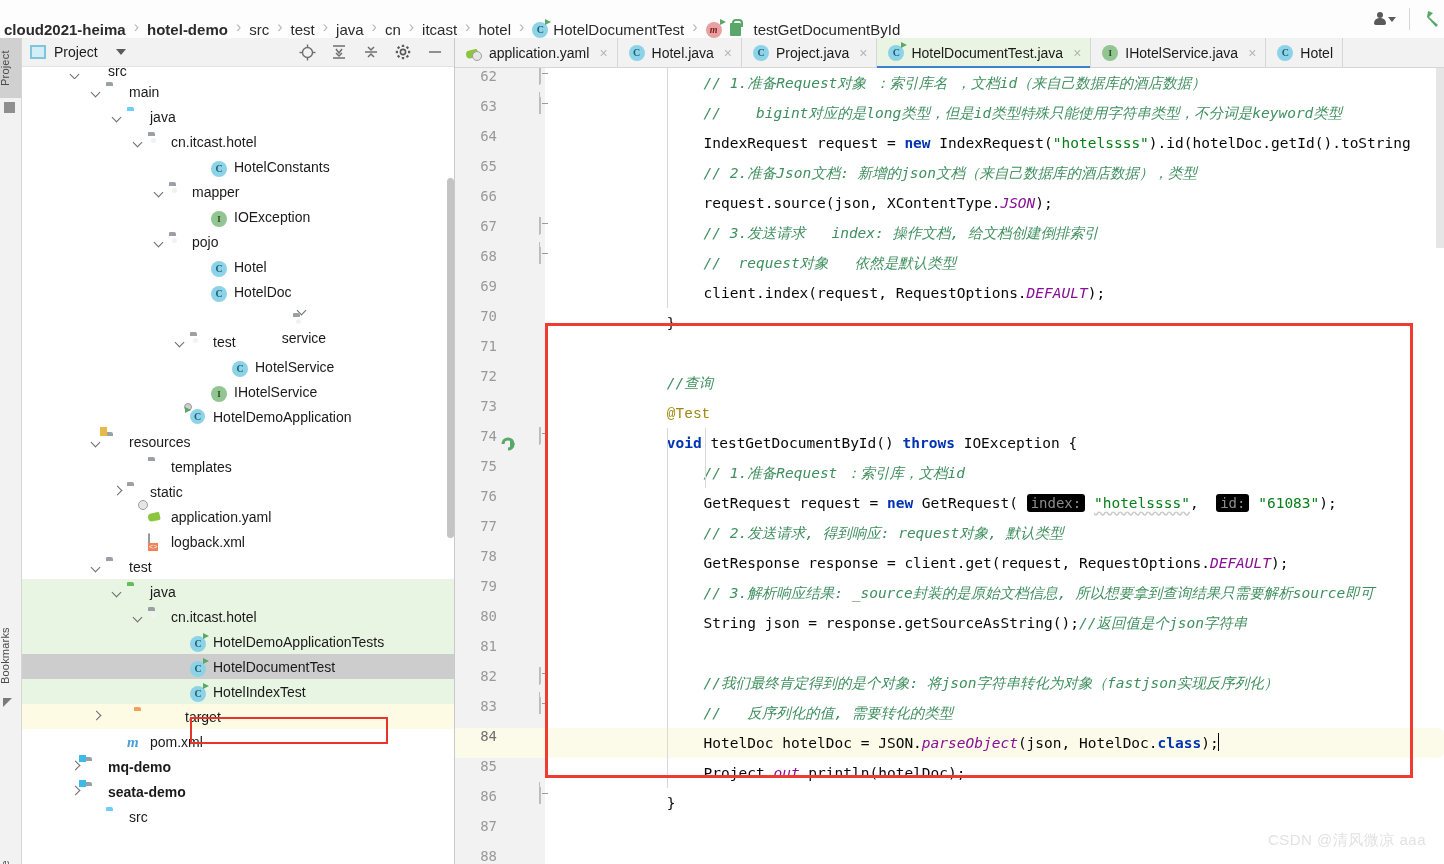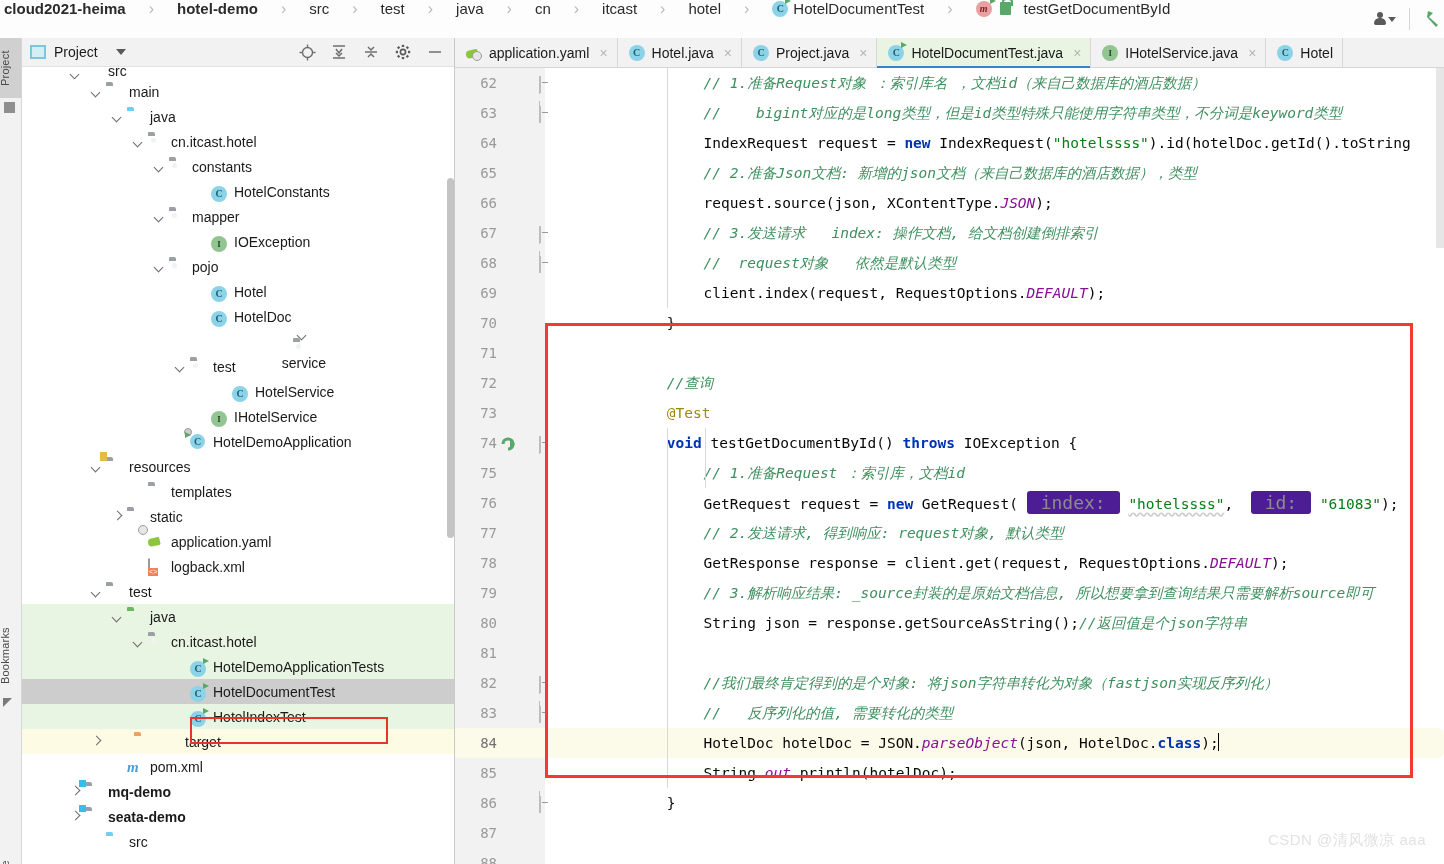--- a/index.html
+++ b/index.html
@@ -10,23 +10,22 @@
     font-family: "Liberation Sans", sans-serif;
     font-size: 13px;
     color: #1a1a1a;
   }
   .app { position: relative; width: 1444px; height: 864px; }
 
   
   .breadcrumb-bar {
     position: absolute; left: 0; top: 0; width: 1444px; height: 38px;
     background: #fdfdfd;
-    display: flex; align-items: flex-start;
+    display: flex; align-items: flex-end;
     padding-left: 2px;
-    gap: 15px;
   }
   .crumb {
     display: flex; align-items: center;
     font-size: 15px;
     color: #2b2b2b;
     white-space: nowrap;
     padding: 0 2px;
   }
   .crumb.bold { font-weight: bold; }
   .crumb-sep {
@@ -307,21 +306,21 @@
   .editor {
     position:absolute; left:455px; top:68px; width:989px; height:796px;
     background:#ffffff; overflow:hidden;
   }
   .gutter {
     position:absolute; left:0; top:0; width:90px; height:796px;
     background:#f2f2f2;
   }
   .gutter-line {
     position:absolute; left:0; width:90px; height:30px;
-    display:flex; align-items:center;
+    display:flex; align-items:flex-start;
   }
   .gln {
     width: 46px; text-align:right; padding-right:4px;
     font-family:"DejaVu Sans Mono", monospace; font-size:14px; color:#999999;
   }
   .gutter-line.cur { background:#fcfae8; }
   .gutter-line.cur .gln { color:#707070; }
   .fold {
     position:absolute; left:84px; width:12px; height:12px;
   }
@@ -349,26 +348,26 @@
     line-height:30px;
   }
   .cline {
     height:30px; white-space:pre; padding-left: 85px;
     position:relative;
   }
   .cline.cur { background:#fcfae8; }
   .cmt { color:#3f8f5e; font-style: italic; }
   .kw { color:#0033b3; font-weight:600; }
   .str { color:#067d17; }
-  .anno { color:#9e880d; }
+  .anno { color:#9e880d;font-family:Liberation Mono, monospace; }
   .stat { color:#871094; font-style: italic; }
   .plain { color:#080808; }
   .hint {
-    background:#4c1d95; color:#8c8c8c; border-radius:3px;
-    padding: 1px 14px; font-size:18px; font-style:normal;
+    background:#000000; color:#8c8c8c; border-radius:3px;
+    padding: 1px 4px; font-size:14px; font-style:normal;
   }
   .squiggle {
     text-decoration: underline;
     text-decoration-style: wavy;
     text-decoration-color: #c9c9c9;
     text-underline-offset: 3px;
   }
   .caret {
     display:inline-block; width:1.5px; height:18px; background:#000;
     vertical-align:-3px; margin-left:-1px;
@@ -535,25 +534,20 @@
         </div>
         <div class="trow" style="padding-left: 90px;">
           <span class="arrow down"></span>
           <span class="tico"><span class="folder f-blue"></span></span>
           <span class="tlabel">java</span>
         </div>
         <div class="trow" style="padding-left: 111px;">
           <span class="arrow down"></span>
           <span class="tico"><span class="folder f-pkg"></span></span>
           <span class="tlabel">cn.itcast.hotel</span>
-        </div>
-        <div class="trow" style="padding-left: 132px;">
-          <span class="arrow down"></span>
-          <span class="tico"><span class="folder f-pkg"></span></span>
-          <span class="tlabel">constants</span>
         </div>
         <div class="trow" style="padding-left: 174px;">
           <span class="arrow "></span>
           <span class="tico"><span class="ic-class">C</span></span>
           <span class="tlabel">HotelConstants</span>
         </div>
         <div class="trow" style="padding-left: 132px;">
           <span class="arrow down"></span>
           <span class="tico"><span class="folder f-pkg"></span></span>
           <span class="tlabel">mapper</span>
@@ -845,21 +839,21 @@
         <div class="cline" style="padding-left: 158.6px;"><span class="cmt">// 1.准备Request ：索引库，文档id</span></div>
         <div class="cline" style="padding-left: 158.6px;"><span class="plain">GetRequest request = </span><span class="kw">new</span><span class="plain"> GetRequest( </span><span class="hint">index:</span><span class="plain"> </span><span class="str squiggle">"hotelssss"</span><span class="plain">,  </span><span class="hint">id:</span><span class="plain"> </span><span class="str">"61083"</span><span class="plain">);</span></div>
         <div class="cline" style="padding-left: 158.6px;"><span class="cmt">// 2.发送请求, 得到响应: request对象, 默认类型</span></div>
         <div class="cline" style="padding-left: 158.6px;"><span class="plain">GetResponse response = client.get(request, RequestOptions.</span><span class="stat">DEFAULT</span><span class="plain">);</span></div>
         <div class="cline" style="padding-left: 158.6px;"><span class="cmt">// 3.解析响应结果: _source封装的是原始文档信息, 所以想要拿到查询结果只需要解析source即可</span></div>
         <div class="cline" style="padding-left: 158.6px;"><span class="plain">String json = response.getSourceAsString();</span><span class="cmt">//返回值是个json字符串</span></div>
         <div class="cline" style="padding-left: 85px;"></div>
         <div class="cline" style="padding-left: 158.6px;"><span class="cmt">//我们最终肯定得到的是个对象: 将json字符串转化为对象（fastjson实现反序列化）</span></div>
         <div class="cline" style="padding-left: 158.6px;"><span class="cmt">//   反序列化的值, 需要转化的类型</span></div>
         <div class="cline cur" style="padding-left: 158.6px; border-radius: 7px;"><span class="plain">HotelDoc hotelDoc = JSON.</span><span class="stat">parseObject</span><span class="plain">(json, HotelDoc.</span><span class="kw">class</span><span class="plain">);</span><span class="caret"></span></div>
-        <div class="cline" style="padding-left: 158.6px;"><span class="plain">String.</span><span class="stat">out</span><span class="plain">.println(hotelDoc);</span></div>
+        <div class="cline" style="padding-left: 158.6px;"><span class="plain">Project.</span><span class="stat">out</span><span class="plain">.println(hotelDoc);</span></div>
         <div class="cline" style="padding-left: 121.8px;"><span class="plain">}</span></div>
         <div class="cline" style="padding-left: 85px;"></div>
         <div class="cline" style="padding-left: 85px;"></div>
         <div class="vline" style="left: 122px; top: 0px; height: 240px;"></div>
         <div class="vline" style="left: 122px; top: 360px; height: 360px;"></div>
         <div class="vline" style="left: 160px; top: 360px; height: 60px;"></div>
       </div>
     <div class="editor-scrollbar-top"></div>
     <div class="red-box"></div>
     <div class="watermark">CSDN @清风微凉 aaa</div>

